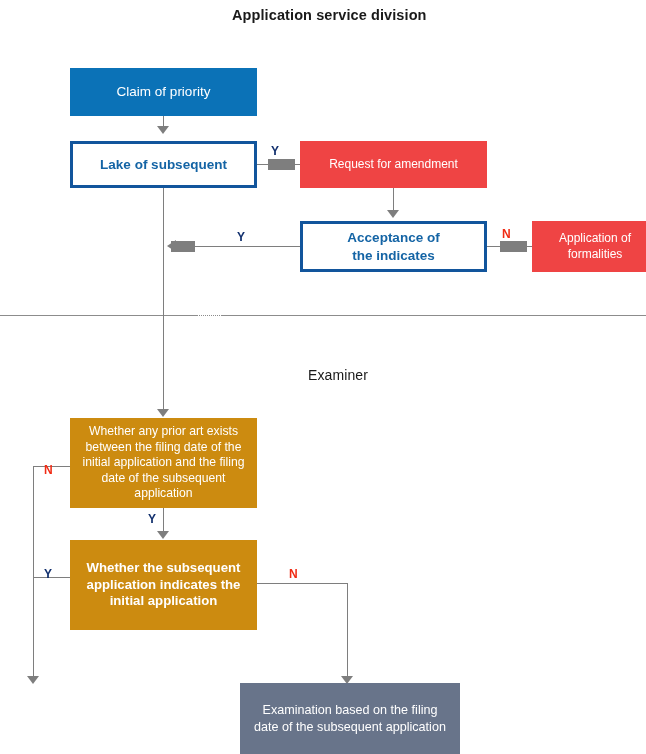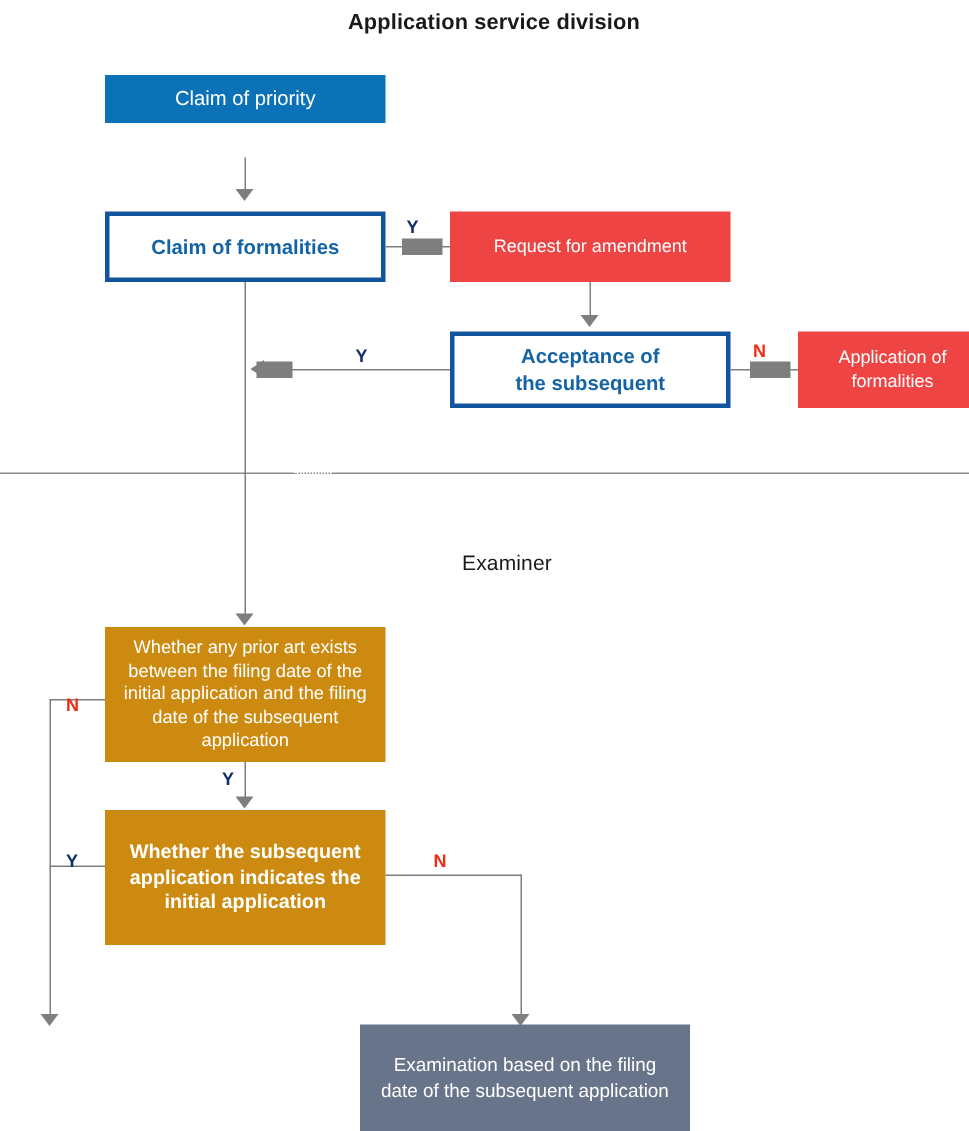--- a/index.html
+++ b/index.html
@@ -173,35 +173,35 @@
   <div class="branch-label lbl-y" style="left:44px; top:568px;">Y</div>
 
   <div class="vline" style="left:33px; top:466px; height:212px;"></div>
   <div class="arrow-down" style="left:27px; top:676px;"></div>
 
   <div class="hline" style="left:257px; top:583px; width:91px;"></div>
   <div class="vline" style="left:347px; top:583px; height:95px;"></div>
   <div class="arrow-down" style="left:341px; top:676px;"></div>
   <div class="branch-label lbl-n" style="left:289px; top:568px;">N</div>
 
-  <div class="node node-blue" style="left:70px; top:50px; width:187px; height:32px;">
+  <div class="node node-blue" style="left:70px; top:68px; width:187px; height:48px;">
     <span>Claim of priority</span>
   </div>
 
   <div class="node node-outline" style="left:70px; top:141px; width:187px; height:47px;">
-    <span>Claim of formalities</span>
+    <span>Lake of subsequent</span>
   </div>
 
   <div class="node node-teal" style="left:300px; top:141px; width:187px; height:47px;">
     <span>Request for amendment</span>
   </div>
 
   <div class="node node-outline" style="left:300px; top:221px; width:187px; height:51px; flex-direction:column;">
     <span style="padding:0;">Acceptance of</span>
-    <span style="padding:0;">the subsequent</span>
+    <span style="padding:0;">the indicates</span>
   </div>
 
   <div class="node node-teal" style="left:532px; top:221px; width:126px; height:51px; flex-direction:column;">
     <span style="padding:0;">Application of</span>
     <span style="padding:0;">formalities</span>
   </div>
 
   <div class="node node-orange" style="left:70px; top:418px; width:187px; height:90px;">
     <span style="padding:0 8px;">Whether any prior art exists between the filing date of the initial application and the filing date of the subsequent application</span>
   </div>

